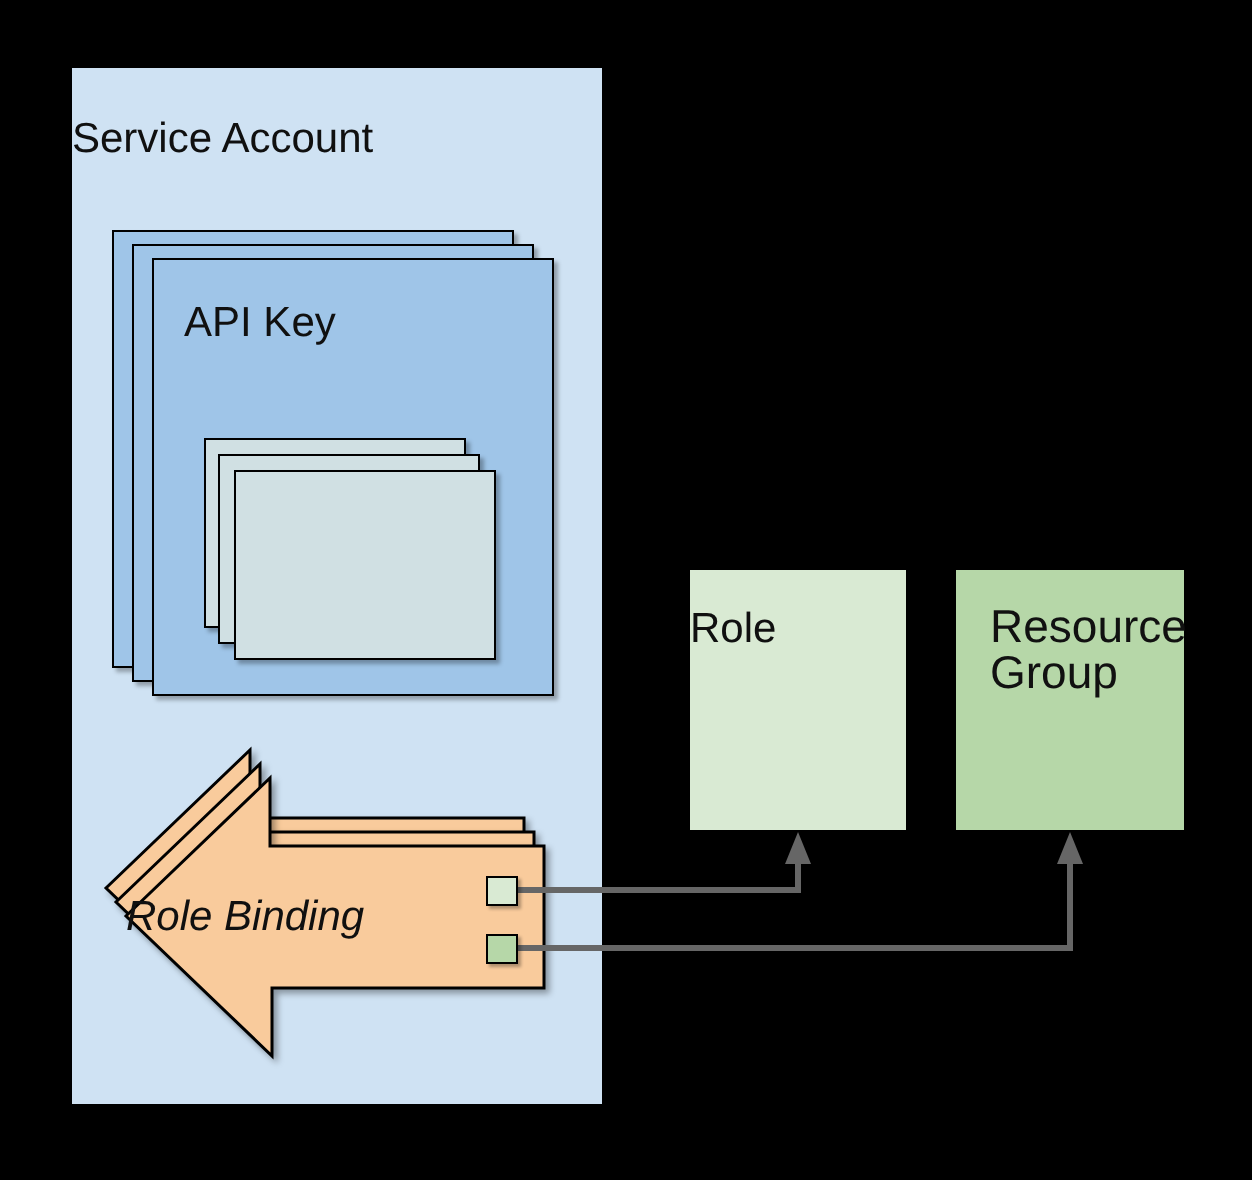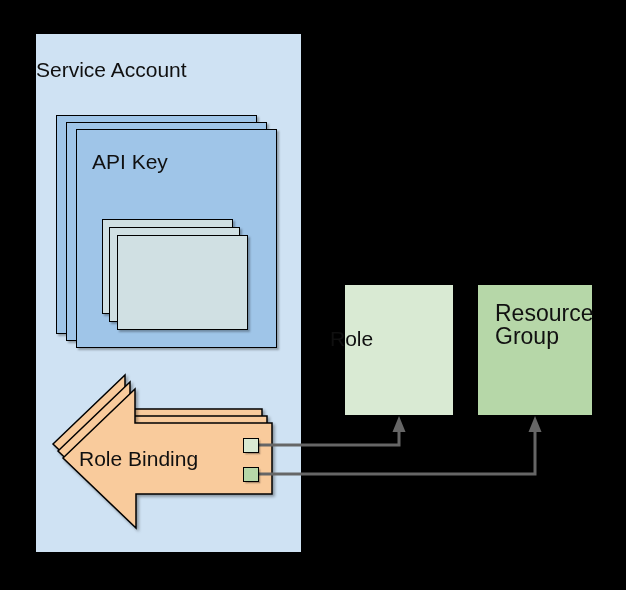--- a/index.html
+++ b/index.html
@@ -37,35 +37,35 @@
     width:131px;height:95px;
     border:1.5px solid #000;box-sizing:border-box;
     box-shadow:2px 2px 2px rgba(0,0,0,0.30);
   }
   #token-back{left:102px;top:219px;}
   #token-mid{left:109px;top:227px;}
   #token-front{left:117px;top:235px;}
   #token-label{left:117px;top:250px;width:131px;}
   
   #role-box{left:345px;top:285px;width:108px;height:130px;}
-  #role-label{left:330px;top:303px;width:120px;margin-top:24px;}
+  #role-label{left:345px;top:303px;width:120px;}
   #rg-box{left:478px;top:285px;width:114px;height:130px;}
   #rg-label{
     left:495px;top:302px;width:97px;
     font-size:23px;line-height:23px;text-align:left;white-space:normal;
   }
   
   #shapes{left:0;top:0;width:626px;height:590px;pointer-events:none;}
   .arrow-poly{
     stroke:#000;stroke-width:1.5;stroke-linejoin:miter;
     filter:drop-shadow(2px 2px 1.5px rgba(0,0,0,0.35));
   }
   .connector{fill:none;stroke-width:3;}
   
-  #rb-label{left:79px;top:447px;width:209px;}
+  #rb-label{left:63px;top:447px;width:209px;font-style:italic;}
   .port{
     width:16px;height:15px;
     border:1.5px solid #000;box-sizing:border-box;
     box-shadow:1.5px 1.5px 1.5px rgba(0,0,0,0.30);
   }
   #port-role{left:243px;top:438px;}
   #port-rg{left:243px;top:467px;}
 </style>
 </head>
 <body>

